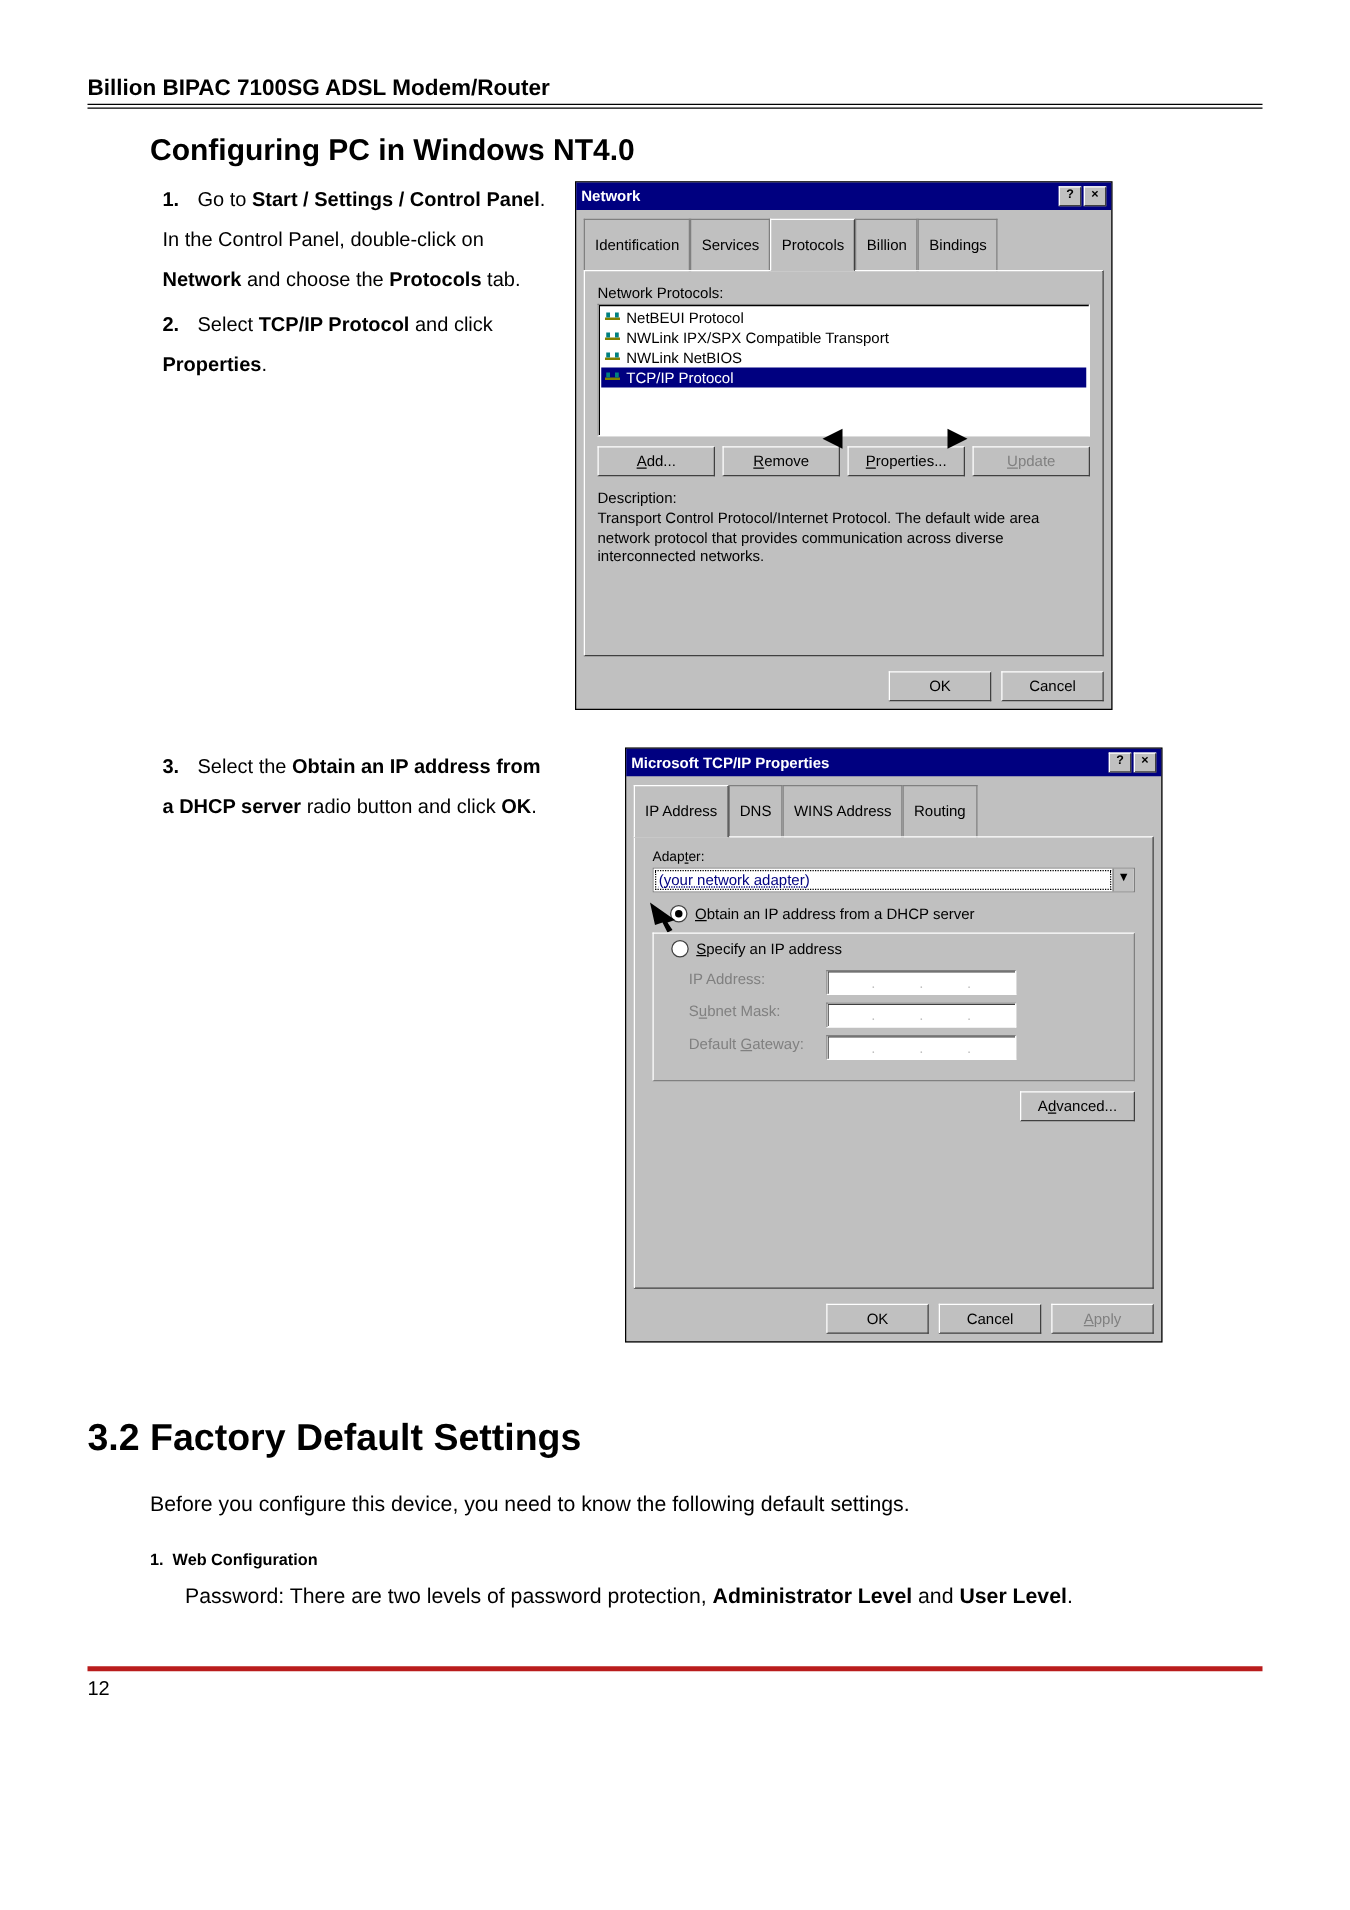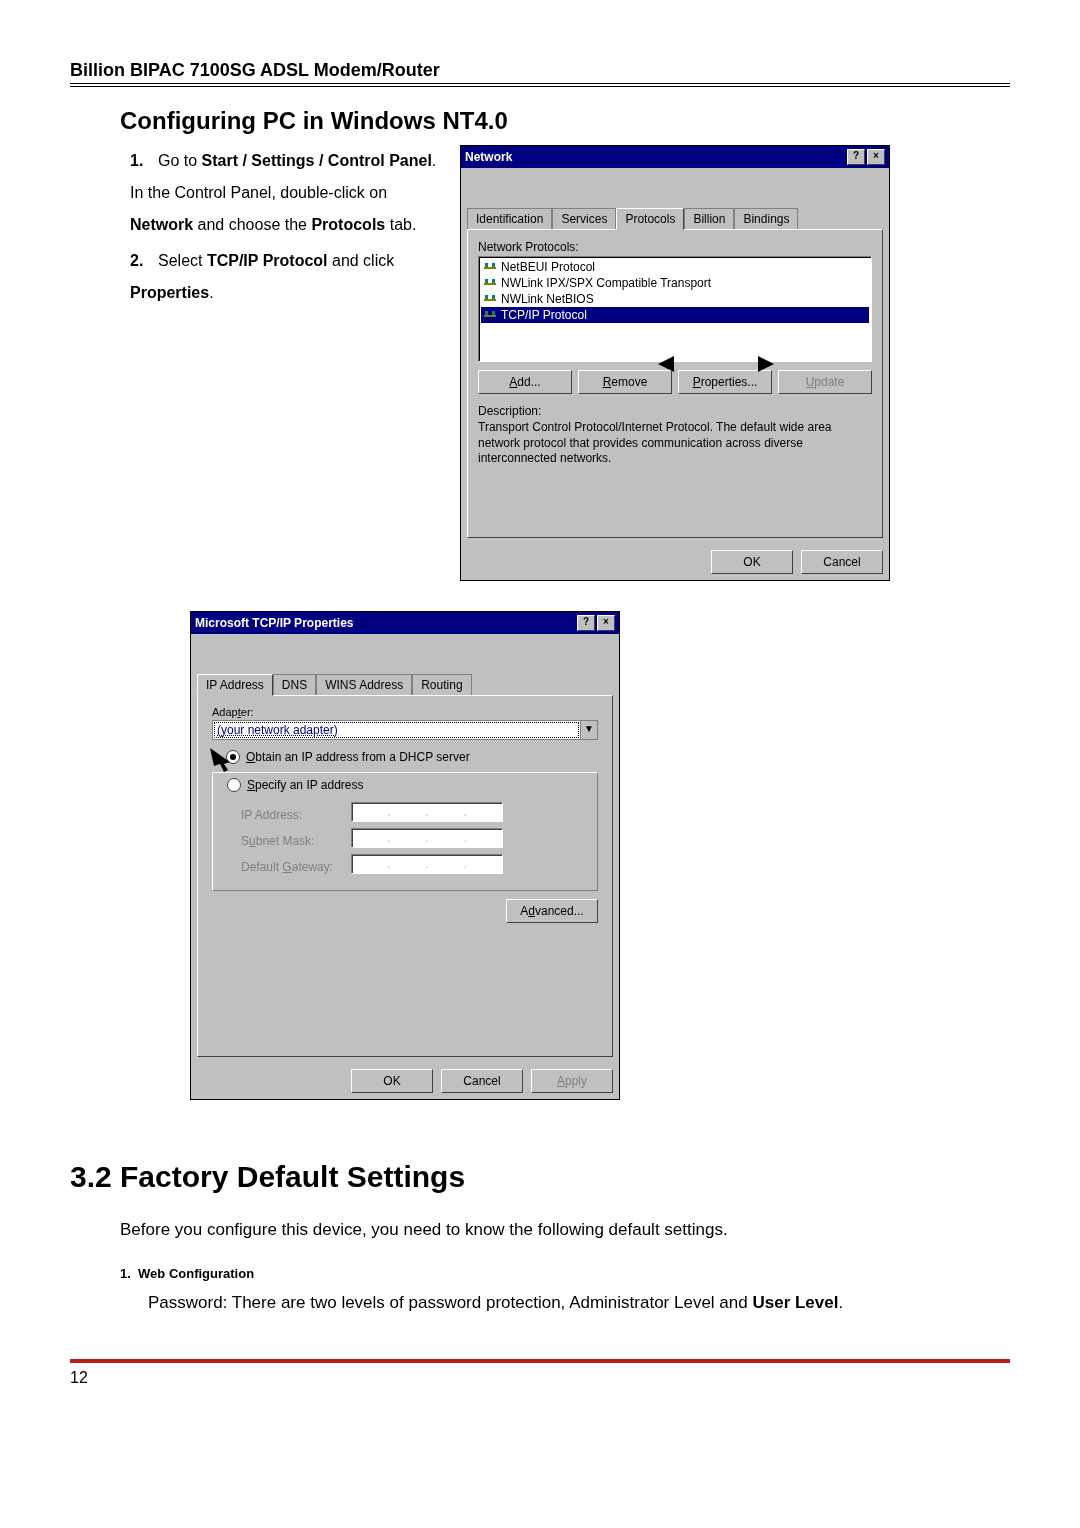--- a/index.html
+++ b/index.html
@@ -67,28 +67,27 @@
     border-right-color:#404040; border-bottom-color:#404040;
     margin-left: 2px;
     color:#000; font-size:10px; line-height:12px; text-align:center;
     font-weight:bold;
   }
   .tabstrip {
     display:flex;
     margin: 6px 6px 0 6px;
   }
   .tab {
-    padding: 3px 8px;
+    padding: 13px 8px;
     background:#c0c0c0;
     border:1px solid #808080;
     border-bottom:none;
     font-size:12px;
     position:relative;
     top:1px;
-    margin-top:33px;
   }
   .tab.active {
     border:1px solid #fff;
     border-right-color:#404040;
     border-bottom:1px solid #c0c0c0;
     z-index:2;
     background:#c0c0c0;
   }
   .tabpane {
     margin: 0 6px 6px 6px;
@@ -177,21 +176,21 @@
     padding:8px 10px 10px 10px;
     position:relative;
   }
   .radio-row { display:flex; align-items:center; font-size:12px; margin:4px 0; }
   .radio {
     width:12px; height:12px; border-radius:50%;
     border:1px solid #404040; background:#fff; margin-right:6px;
     display:inline-flex; align-items:center; justify-content:center;
   }
   .radio .dot { width:6px;height:6px;border-radius:50%;background:#000; }
-  .ip-row { display:flex; align-items:flex-end; margin:6px 0 6px 18px; }
+  .ip-row { display:flex; align-items:flex-start; margin:6px 0 6px 18px; }
   .ip-label { width:110px; font-size:12px; color:#808080; }
   .ip-input {
     width:150px; height:18px; background:#fff;
     border:1px solid #808080;
     border-right-color:#fff; border-bottom-color:#fff;
     box-shadow: inset 1px 1px 0 #404040;
     font-size:12px; color:#808080;
     display:flex; align-items:center; justify-content:space-evenly;
   }
   .ip-input span { color:#c0c0c0; }
@@ -314,20 +313,23 @@
         </svg>
       </div>
       <div class="bottom-btns">
         <div class="wb2">OK</div>
         <div class="wb2">Cancel</div>
       </div>
     </div>
   </div>
 
   <div class="step-row" style="margin-top:30px">
+    <div class="step-text" style="flex:0 0 310px">
+      <span class="num">3.</span><span>Select the </span><span class="bold">Obtain an IP address from a DHCP server</span><span> radio button and click </span><span class="bold">OK</span><span>.</span>
+    </div>
     <div style="flex:0 0 60px"></div>
 
     <div class="dialog" style="position:relative">
       <div class="titlebar">
         <span class="titlebar-text">Microsoft TCP/IP Properties</span>
         <span class="titlebar-btn">?</span>
         <span class="titlebar-btn">×</span>
       </div>
       <div class="tabstrip">
         <div class="tab active">IP Address</div>
@@ -396,18 +398,18 @@
     </div>
   </div>
 </div>
 
 <div class="h2">3.2 Factory Default Settings</div>
 <div class="body-text">Before you configure this device, you need to know the following default settings.</div>
 <div class="subhead">
   <span>1.</span>&nbsp;&nbsp;<span>Web Configuration</span>
 </div>
 <div class="body-text" style="margin-left:78px">
-  <span>Password: There are two levels of password protection, </span><span class="bold" style="font-weight:normal">Administrator Level</span><span> and </span><span style="font-weight:bold">User Level</span><span>.</span>
+  <span>Password: There are two levels of password protection, </span><span class="bold" style="font-weight:bold">Administrator Level</span><span> and </span><span style="font-weight:bold">User Level</span><span>.</span>
 </div>
 
 <div class="page-footer">
   <span>12</span>
 </div>
 
 </body></html>

